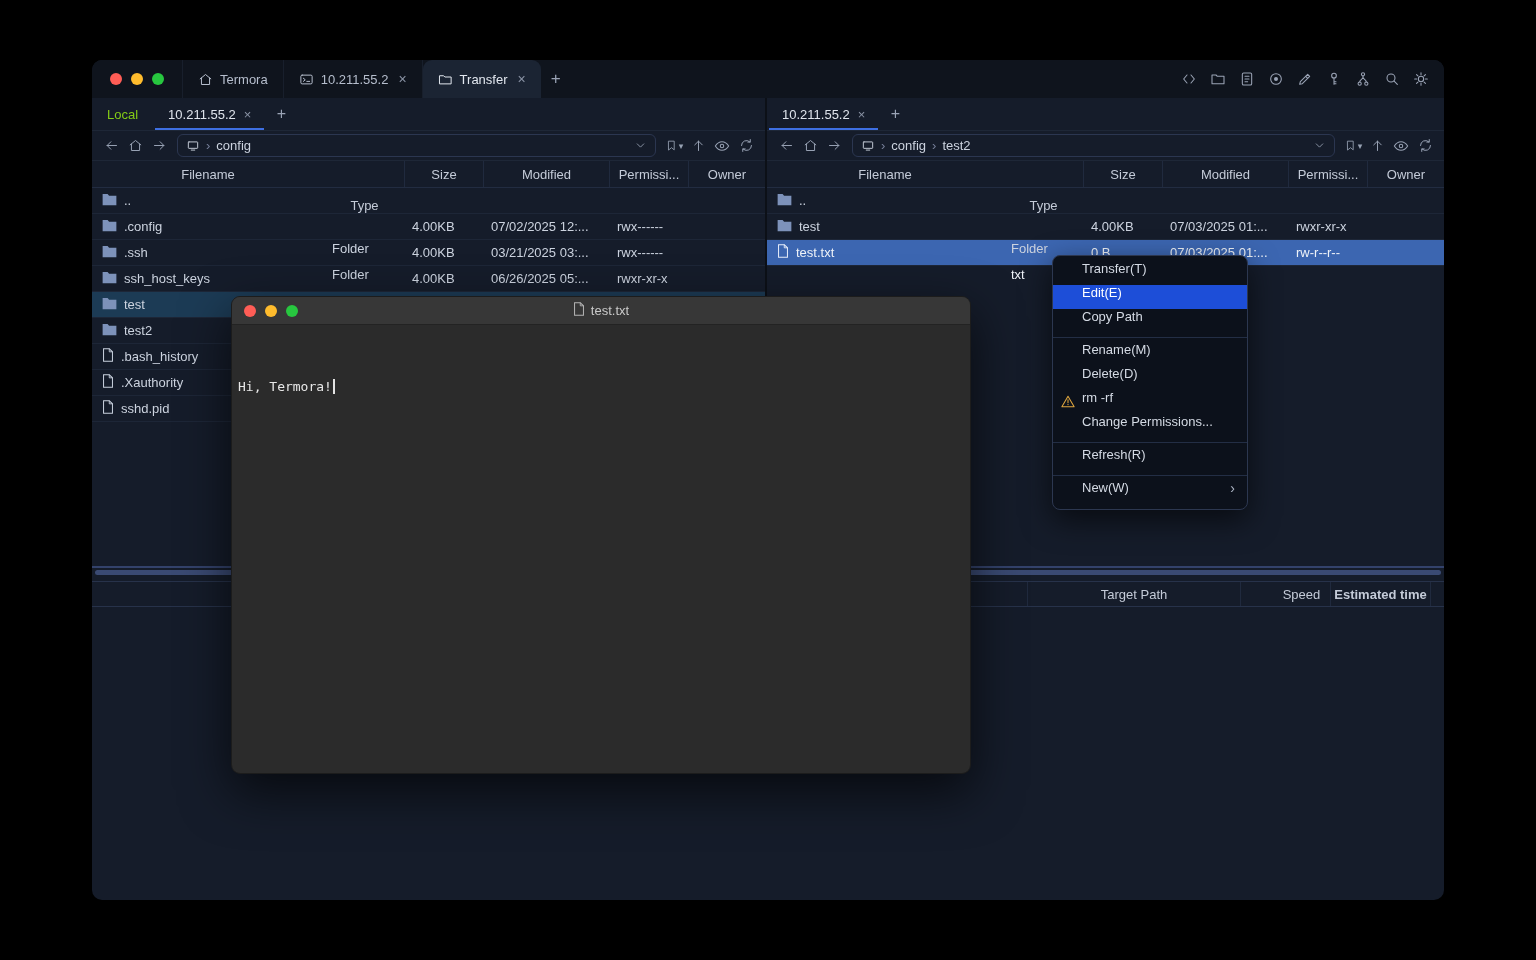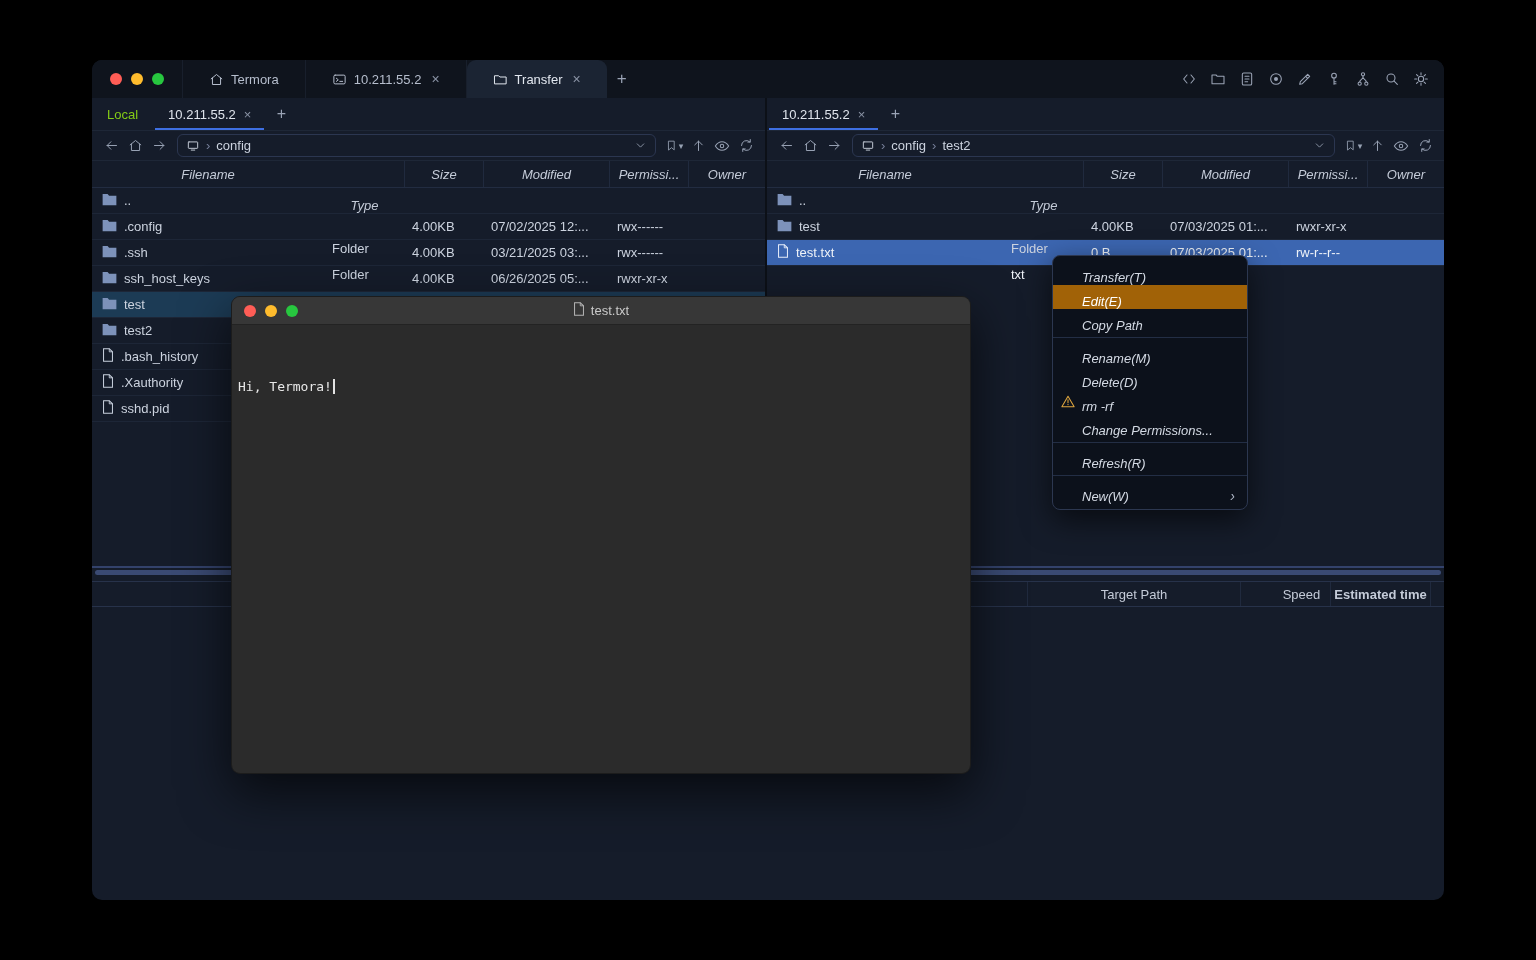--- a/index.html
+++ b/index.html
@@ -10,21 +10,21 @@
   .window { position:absolute; left:92px; top:60px; width:1352px; height:840px;
             background:#151c2a; border-radius:10px; overflow:hidden;
             box-shadow:0 25px 70px rgba(0,0,0,.85); }
 
   
   .titlebar { height:38px; background:#0f141d; display:flex; align-items:stretch; }
   .traffic { display:flex; align-items:center; gap:9px; padding:0 18px; }
   .tl { width:12px; height:12px; border-radius:50%; }
   .tl.red{background:#ff5d56} .tl.yellow{background:#ffbc2d} .tl.green{background:#27c73f}
   .tabs { display:flex; align-items:stretch; }
-  .tab { display:flex; align-items:center; gap:7px; padding:0 26px; font-size:13px;
+  .tab { display:flex; align-items:center; gap:7px; padding:0 15px; font-size:13px;
          color:#b6becd; border-right:1px solid #181f2c; }
   .tab:first-child{ border-left:1px solid #181f2c; }
   .tab.active { background:#1b2433; border-radius:9px 9px 0 0; color:#e2e7ef; border-right:none; }
   .tab .close { color:#8a93a5; font-size:14px; margin-left:3px; line-height:1; }
   .newtab { width:30px; display:flex; align-items:center; justify-content:center;
             color:#9aa3b5; font-size:17px; }
   .toolbar { margin-left:auto; display:flex; align-items:center; gap:6px; padding-right:12px; }
   .tbtn { width:23px; height:23px; display:flex; align-items:center; justify-content:center;
           color:#9aa3b5; border-radius:4px; }
 
@@ -54,21 +54,21 @@
   .pathbox { flex:1; height:23px; border:1px solid #2b3650; border-radius:6px; display:flex;
              align-items:center; gap:6px; padding:0 8px; color:#ccd3df; font-size:13px;
              margin:0 5px; min-width:0; }
   .pathbox .psep { color:#76809a; font-size:13px; }
   .pathbox .chev { margin-left:auto; color:#97a1b3; }
   .bmwrap { display:flex; align-items:center; color:#97a1b3; }
   .caret { font-size:9px; color:#97a1b3; margin-left:1px; }
 
   .thead { height:27px; display:flex; border-bottom:1px solid #222c41; font-size:13px;
            color:#c4cbd8; }
-  .th { display:flex; align-items:center; justify-content:center; border-left:1px solid #202a3e;font-style:italic; }
+  .th { display:flex; align-items:center; justify-content:center; border-left:1px solid #202a3e; }
   .th:first-child { border-left:none; }
   .c-name { flex:1; min-width:0; }
   .c-type { width:80px;margin-top:44px; } .c-size { width:79px; } .c-mod { width:126px; }
   .c-perm { width:79px; } .c-own { width:77px; }
 
   .rows { flex:1; overflow:hidden; }
   .row { height:26px; display:flex; align-items:center; border-bottom:1px solid #1d2637;
          font-size:13px; color:#ccd3df; }
   .row .cell { display:flex; align-items:center; padding:0 8px; height:100%;
                white-space:nowrap; overflow:hidden; }
@@ -102,22 +102,22 @@
                   pointer-events:none; }
   .editor-body { padding:7px 6px; font-family:"DejaVu Sans Mono", monospace; font-size:13px;
                  color:#e8e8e8;margin-top:47px; }
   .cursor { display:inline-block; width:2px; height:15px; background:#e3e3e3;
             vertical-align:text-bottom; margin-left:1px; }
 
   
   .ctxmenu { position:absolute; left:960px; top:195px; width:196px; background:#0c111b;
              border:1px solid #2c3750; border-radius:8px; padding:5px 0; z-index:40;
              box-shadow:0 10px 30px rgba(0,0,0,.6); font-size:13px; color:#d4dae4; }
-  .mi { height:24px; display:flex; align-items:flex-end; padding:0 12px 0 29px; position:relative;font-style:italic; }
-  .mi.hl { background:#a16207; color:#fff; }
+  .mi { height:24px; display:flex; align-items:flex-start; padding:0 12px 8px 29px; position:relative; }
+  .mi.hl { background:#1d4ed8; color:#fff; }
   .mi .subarrow { margin-left:auto; color:#aeb6c6; font-size:14px; }
   .mi .wicon { position:absolute; left:8px; top:5px; display:flex; }
   .msep { height:1px; background:#232e45; margin:4px 0; }
 </style>
 </head>
 <body>
 
 <div class="window">
 
   <div class="titlebar">

